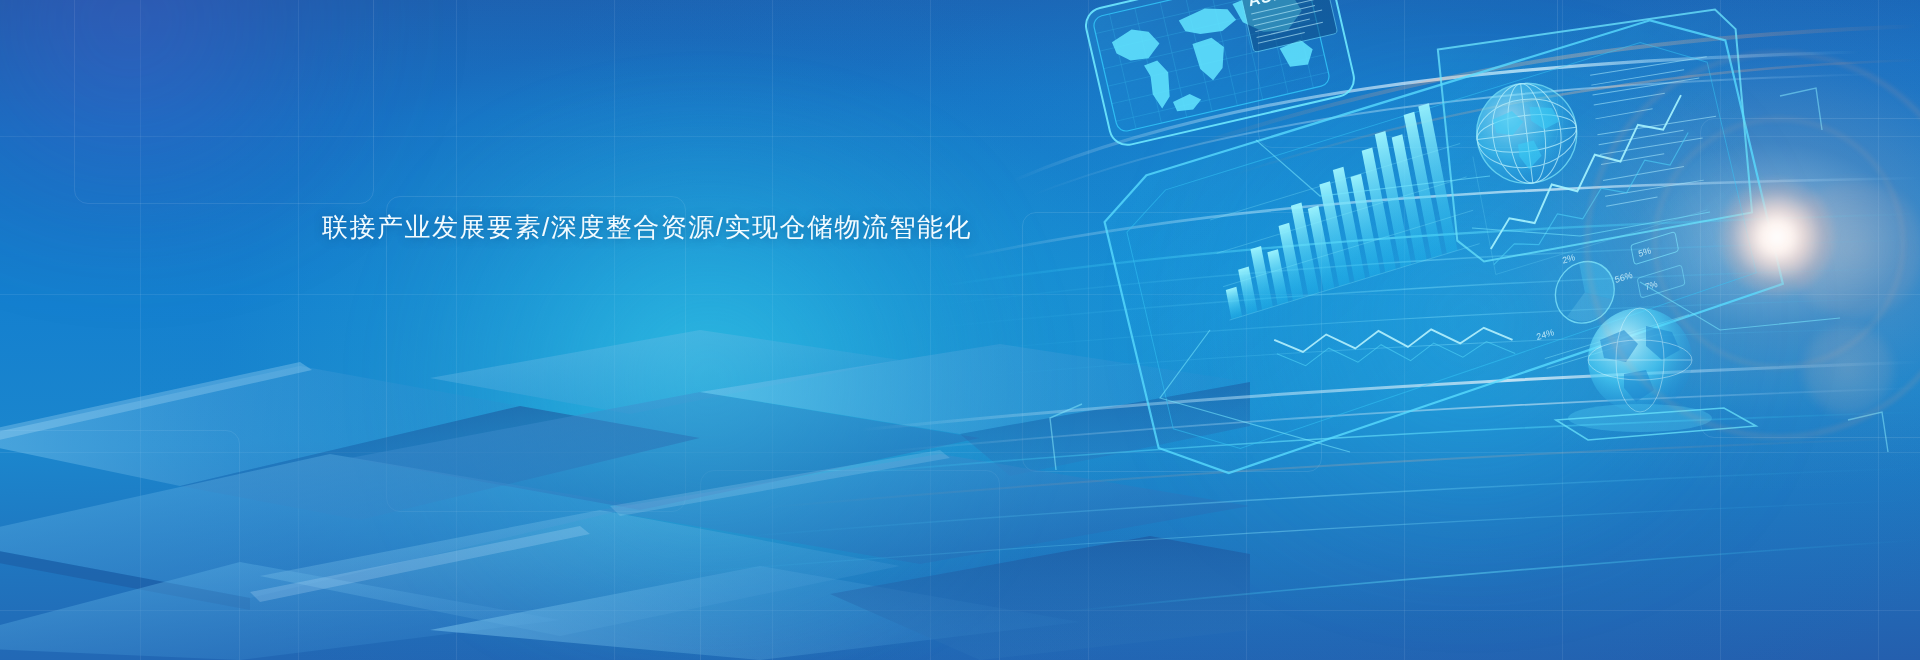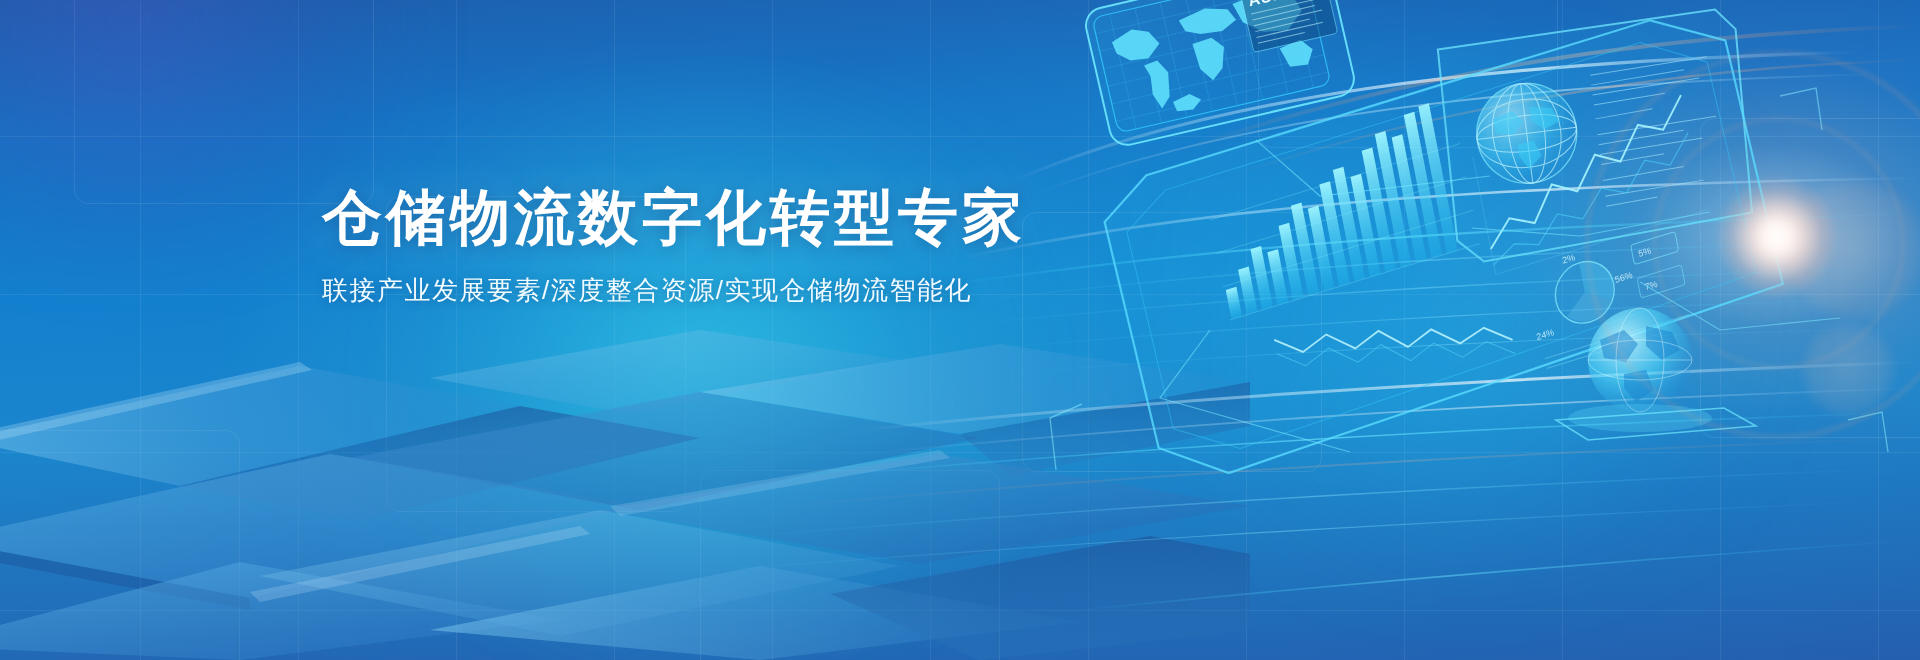--- a/index.html
+++ b/index.html
@@ -406,17 +406,16 @@
     </g>
   </svg>
 
   <div class="flare-ring" style="left:1586px; top:52px; width:386px; height:386px;"></div>
   <div class="flare-ring" style="left:1654px; top:118px; width:250px; height:250px; border-color:rgba(255,180,150,.22);"></div>
   <div class="flare-ghost" style="left:1782px; top:176px; width:146px; height:146px;"></div>
   <div class="flare-ghost" style="left:1800px; top:322px; width:96px; height:96px;"></div>
   <div class="flare-core"></div>
 
   <div class="copy">
-    <div class="headline">仓储物流数字化转型专家</div>
     <div class="subline">联接产业发展要素/深度整合资源/实现仓储物流智能化</div>
   </div>
 
 </div>
 
 </body></html>

